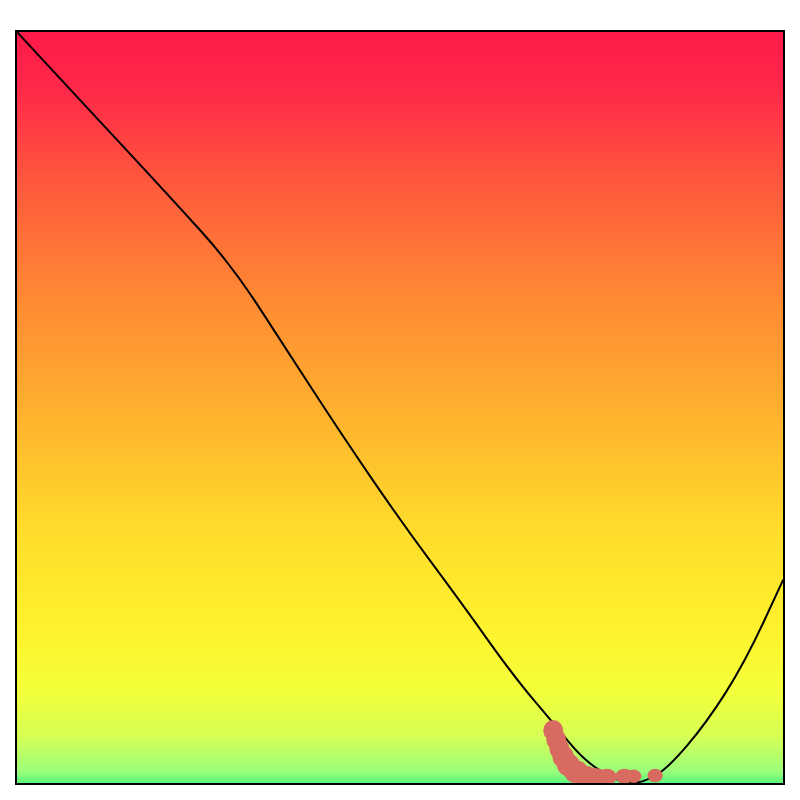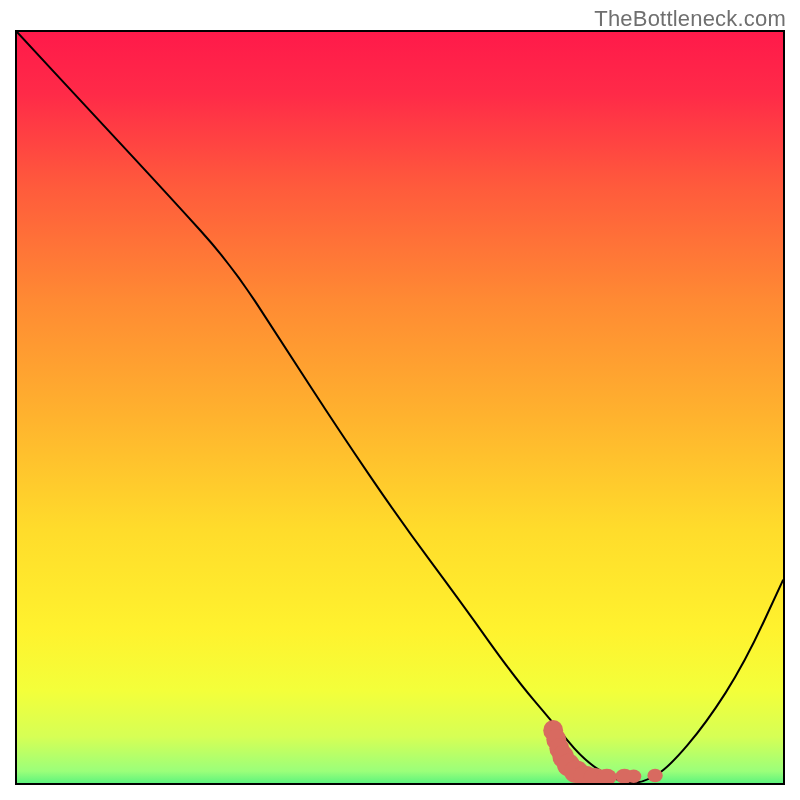--- a/index.html
+++ b/index.html
@@ -45,21 +45,20 @@
     inset: 0;
     width: 100%;
     height: 100%;
   }
 </style>
 </head>
 <body>
 
 <div class="wrap">
 
-  <div class="watermark">TheBottleneck.com</div>
 
   <div class="plot">
 
     <svg class="bg" viewBox="0 0 100 100" preserveAspectRatio="none">
       <defs>
         <linearGradient id="grad" x1="0" y1="0" x2="0" y2="1">
 
         <stop offset="0.00%" stop-color="#ff1a4a"></stop>
             <stop offset="8.00%" stop-color="#ff2a48"></stop>
             <stop offset="20.00%" stop-color="#ff5a3c"></stop>

